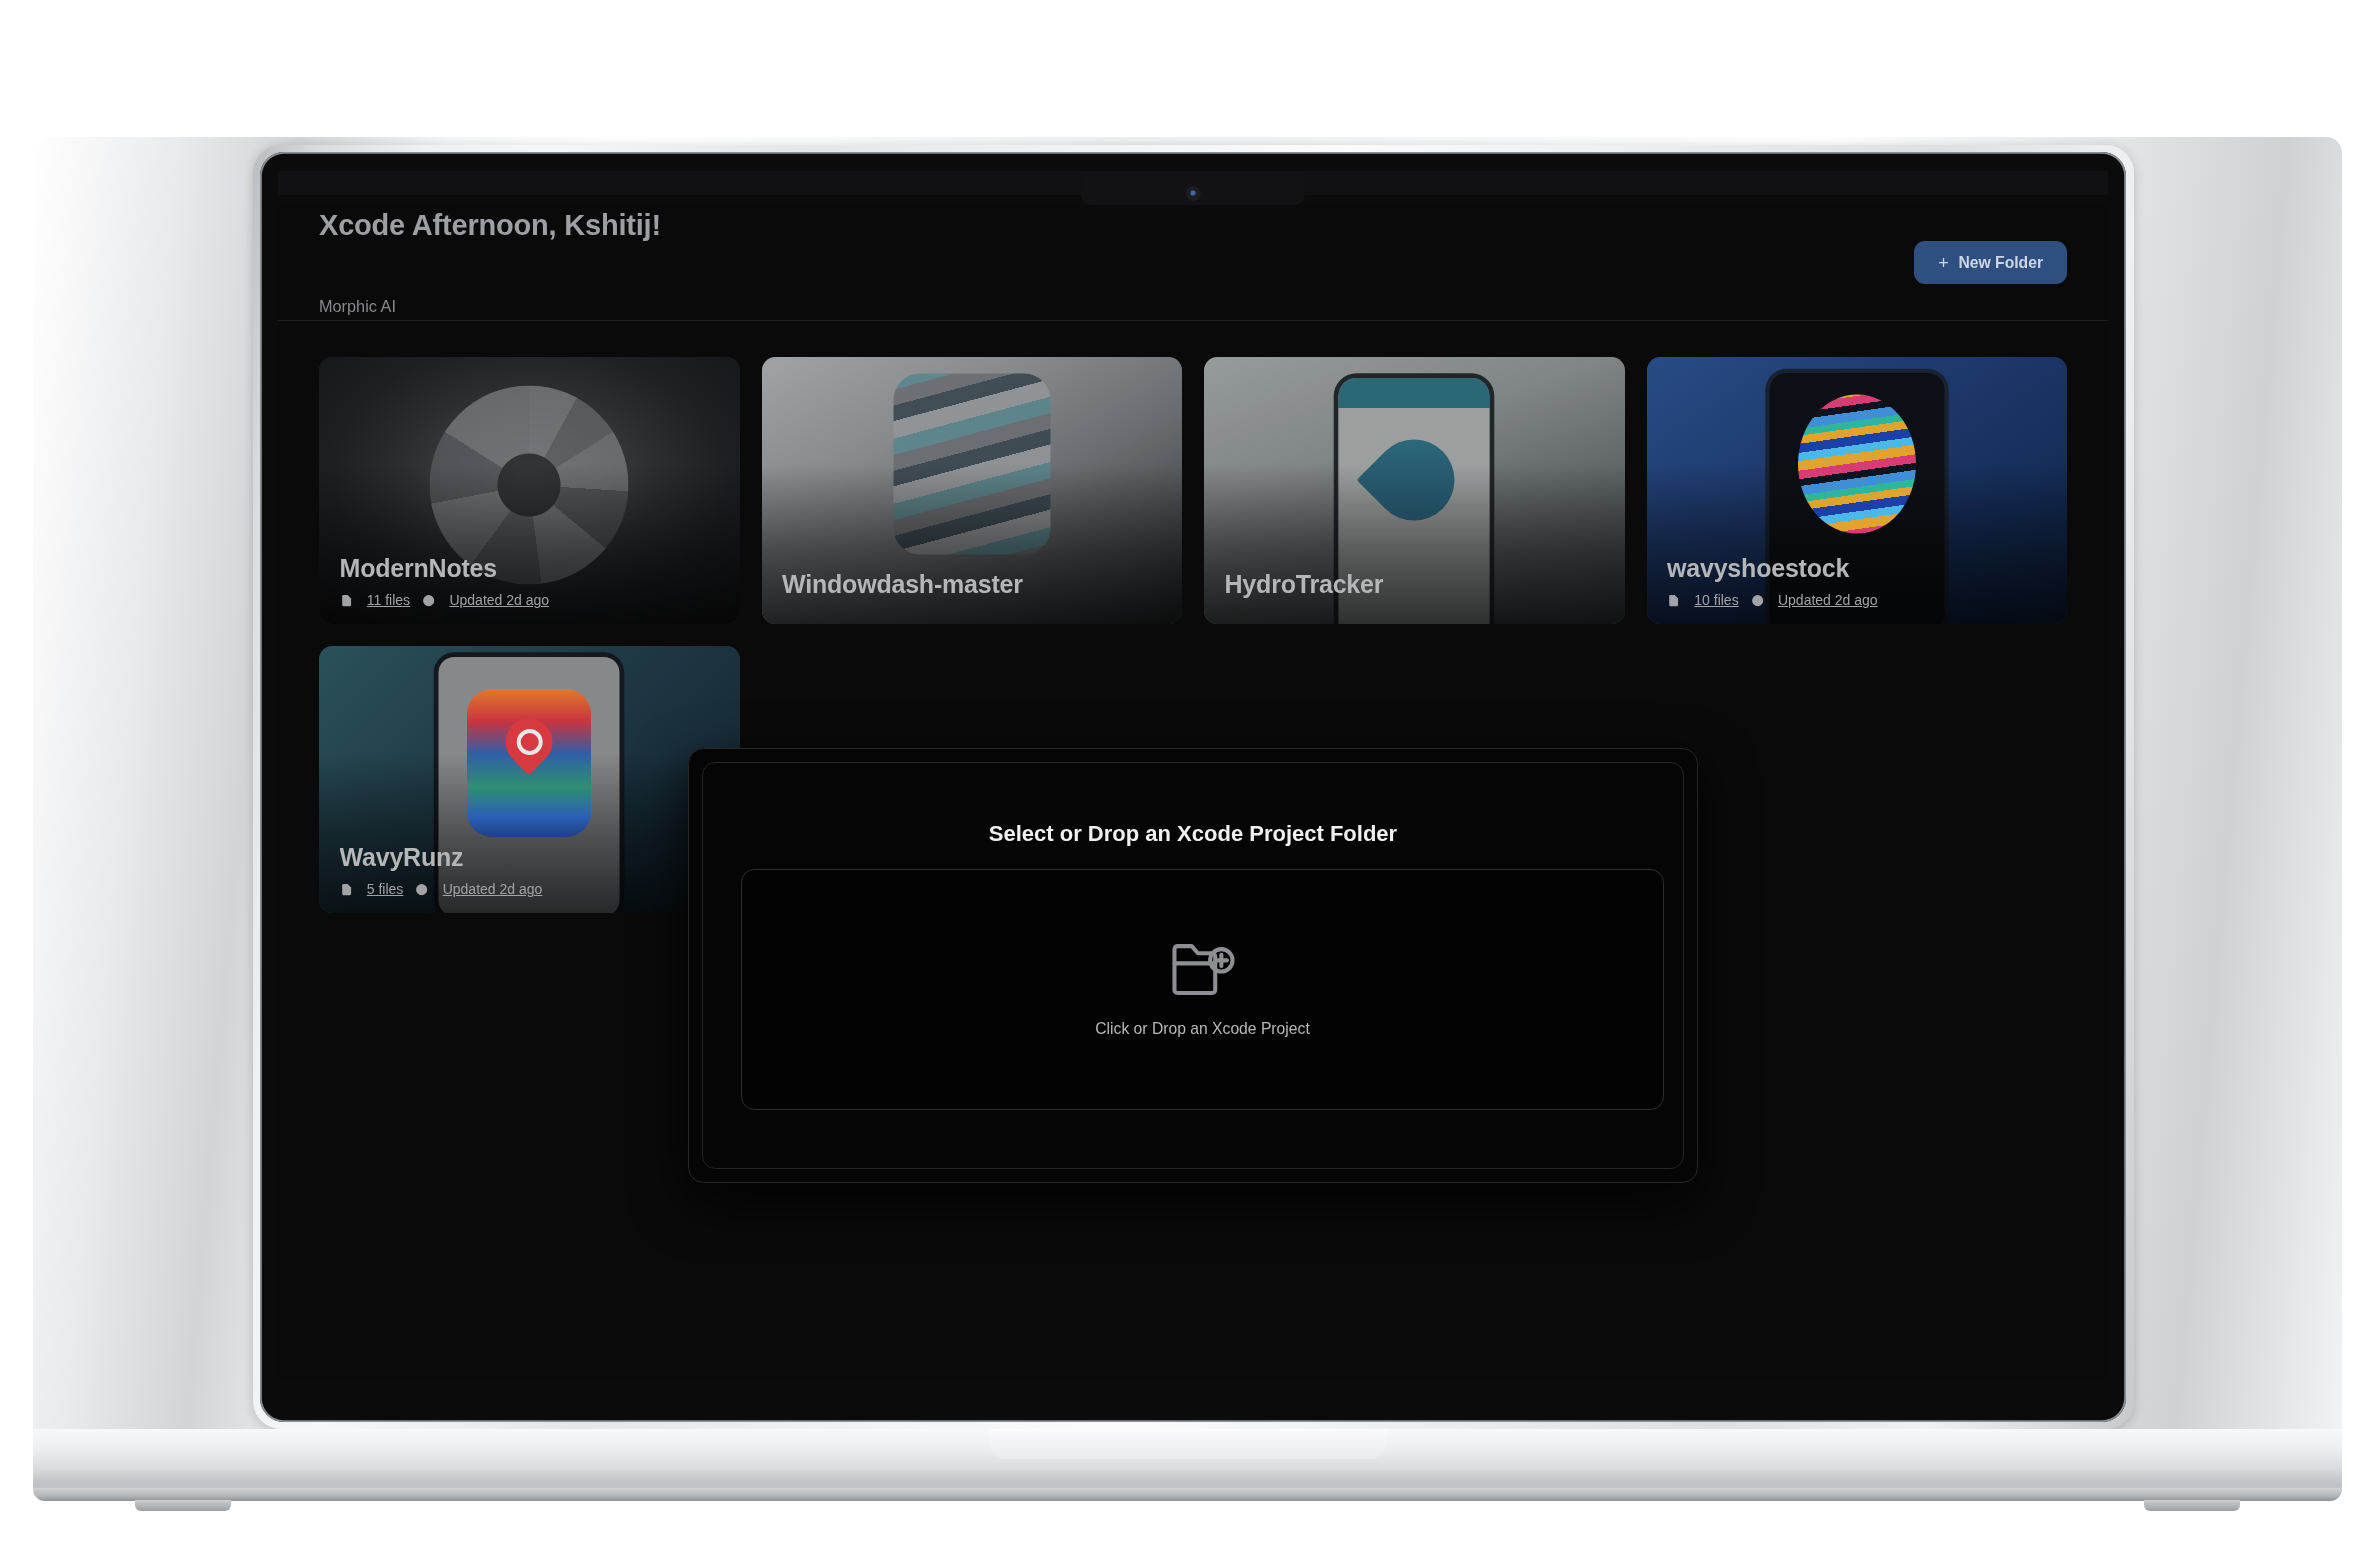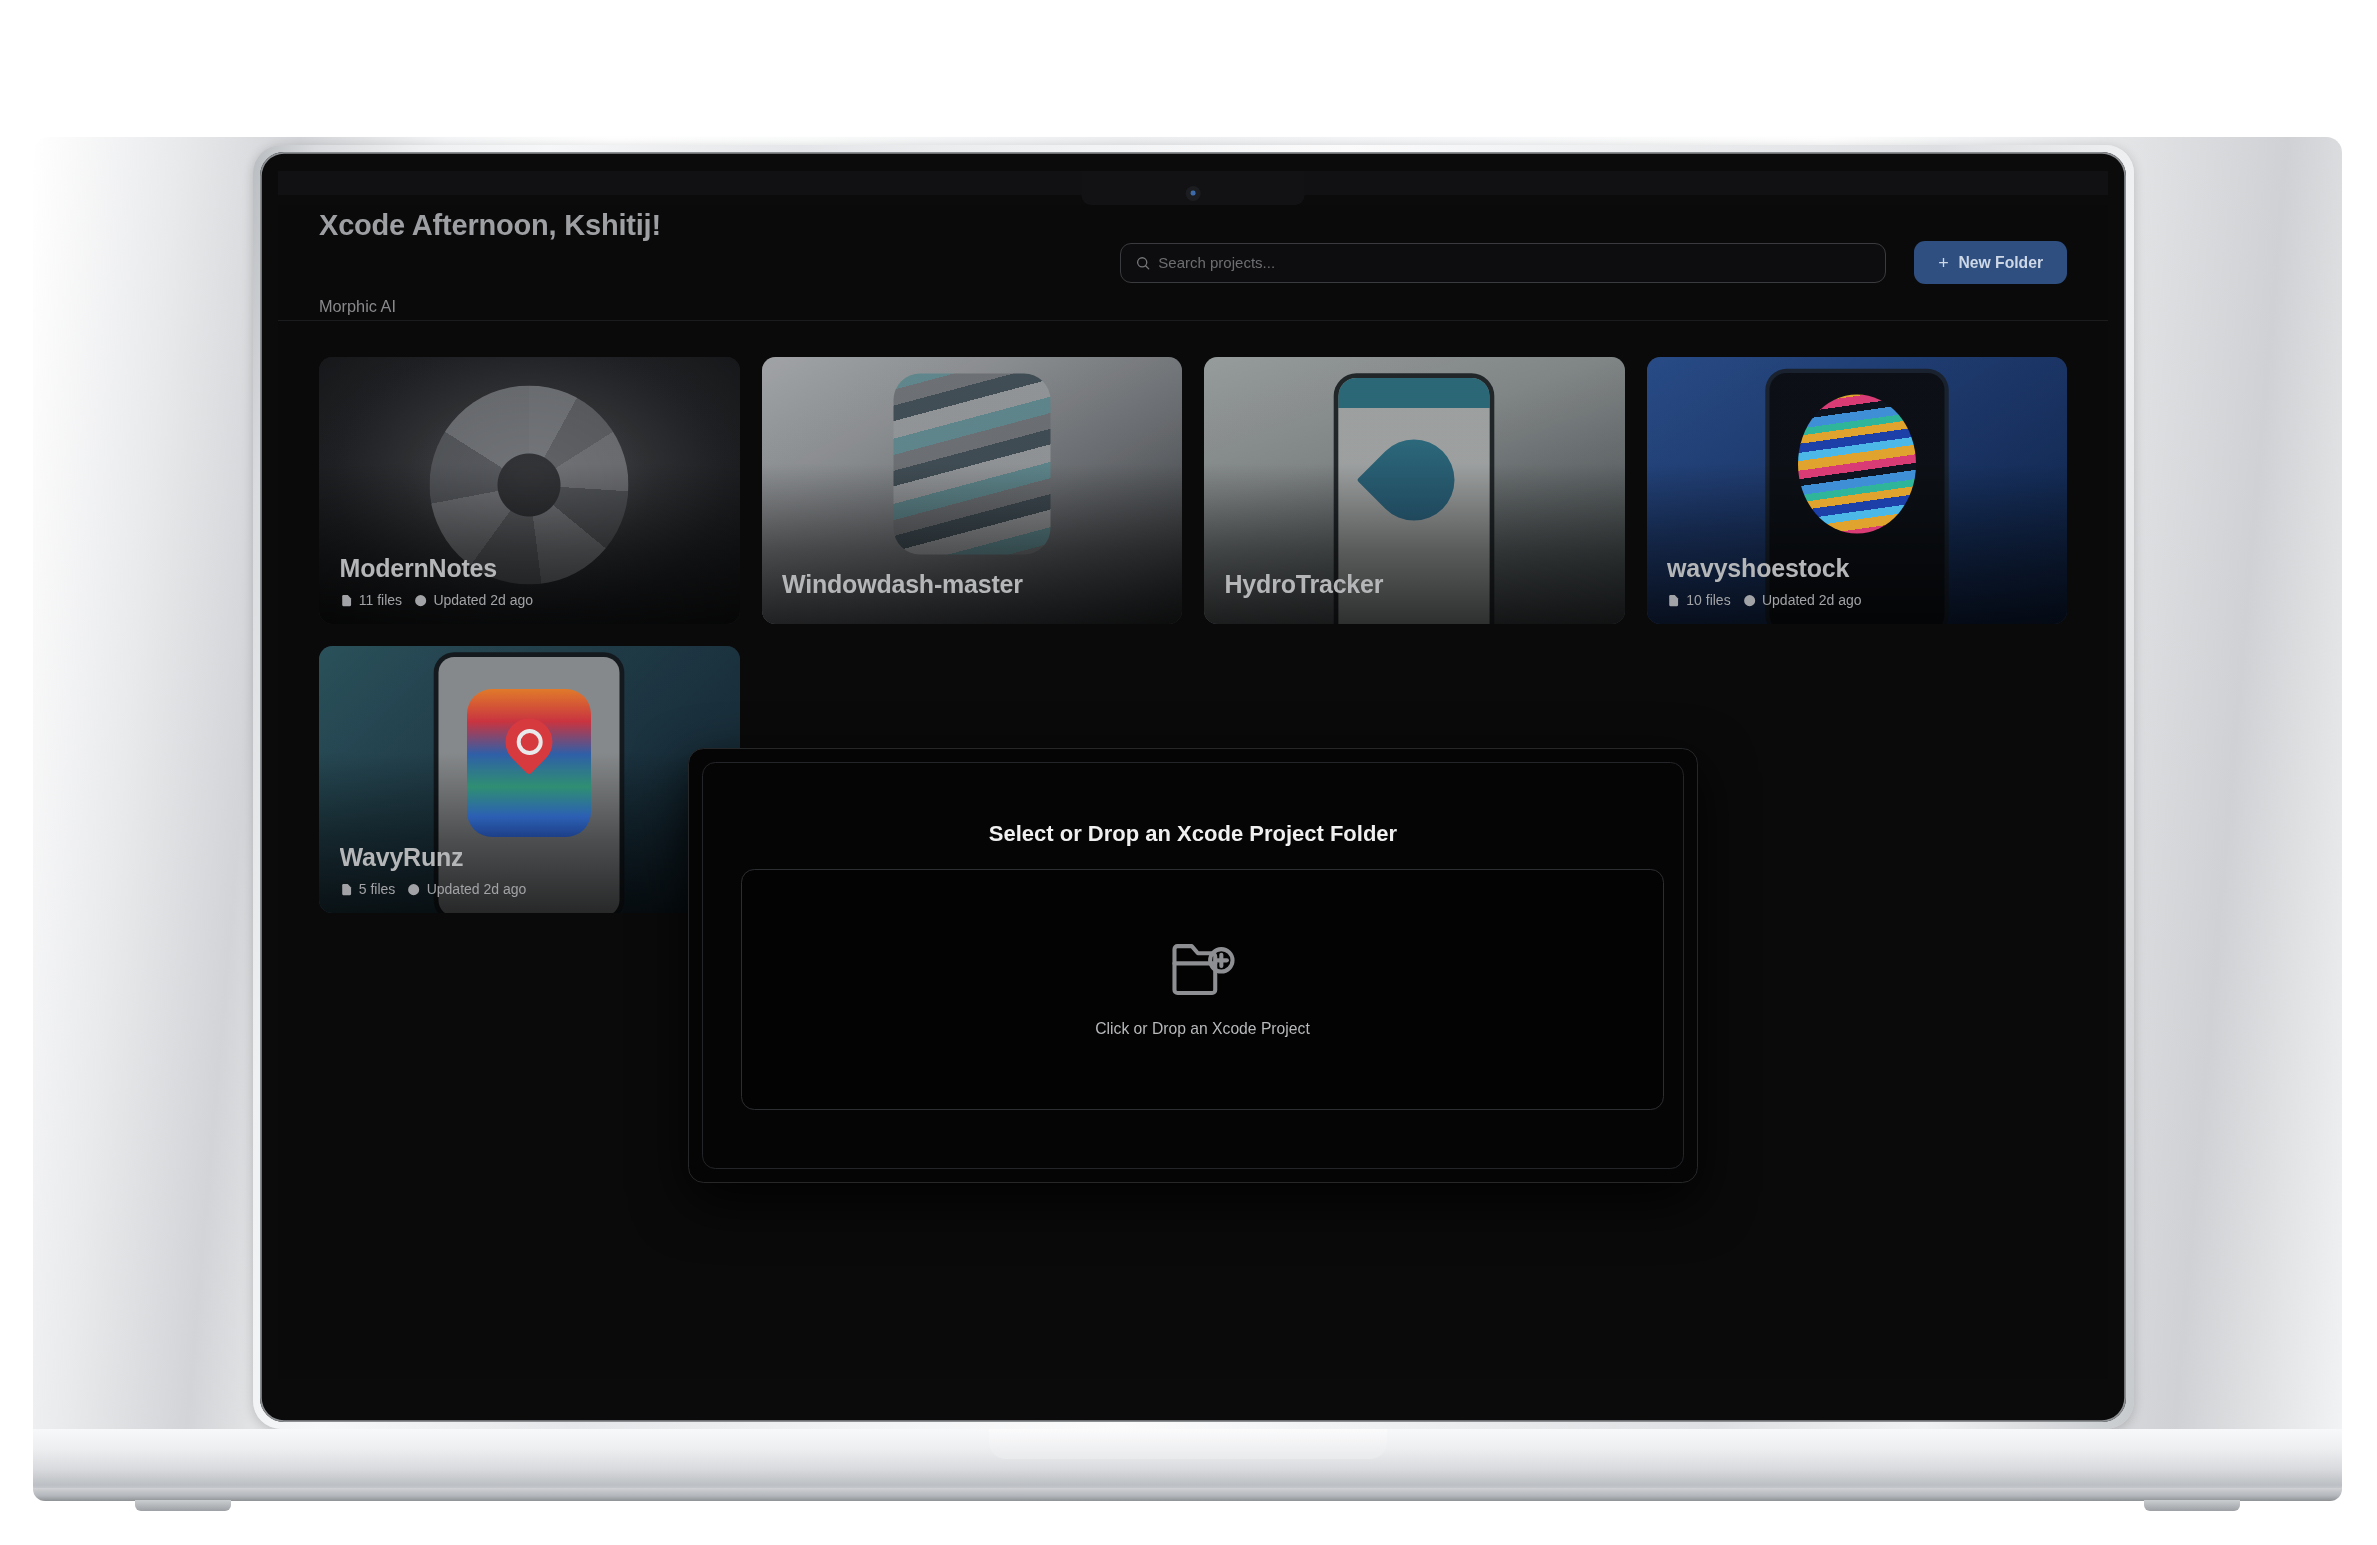--- a/index.html
+++ b/index.html
@@ -236,21 +236,21 @@
     overflow: hidden;
   }
   .card-stats {
     display: flex;
     align-items: center;
     gap: 12px;
     font-size: 14px;
     color: #a2a3a6;
     white-space: nowrap;
   }
-  .stat { display: flex; align-items: center; gap: 6px; }
+  .stat { display: flex; align-items: center; gap: 14px; text-decoration: underline; }
   .stat svg { width: 13.3px; height: 13.3px; flex: none; }
 
   
   .art-notes {
     background: radial-gradient(ellipse at 50% 45%, #55565a 0%, #2e3033 42%, #1f2124 66%, #141517 100%);
   }
   .art-notes::after {
     content: "";
     position: absolute;
     left: 50%; top: 48%;
@@ -522,27 +522,20 @@
 
     <div class="app">
 
       <div class="app-header">
         <div class="greet-block">
           <div class="greeting">Xcode Afternoon, Kshitij!</div>
           <div class="brand">Morphic AI</div>
         </div>
 
         <div class="header-right">
-          <div class="search-wrap">
-            <svg class="search-ico" viewBox="0 0 24 24" fill="none" stroke="currentColor" stroke-width="2">
-              <circle cx="11" cy="11" r="7"></circle>
-              <line x1="16.2" y1="16.2" x2="21" y2="21" stroke-linecap="round"></line>
-            </svg>
-            <input class="search-input" type="text" placeholder="Search projects..." style="">
-          </div>
 
           <button class="new-project-btn">
             <span class="plus-ico">+</span>
             <span>New Folder</span>
           </button>
         </div>
       </div>
 
       <div class="grid">
 

